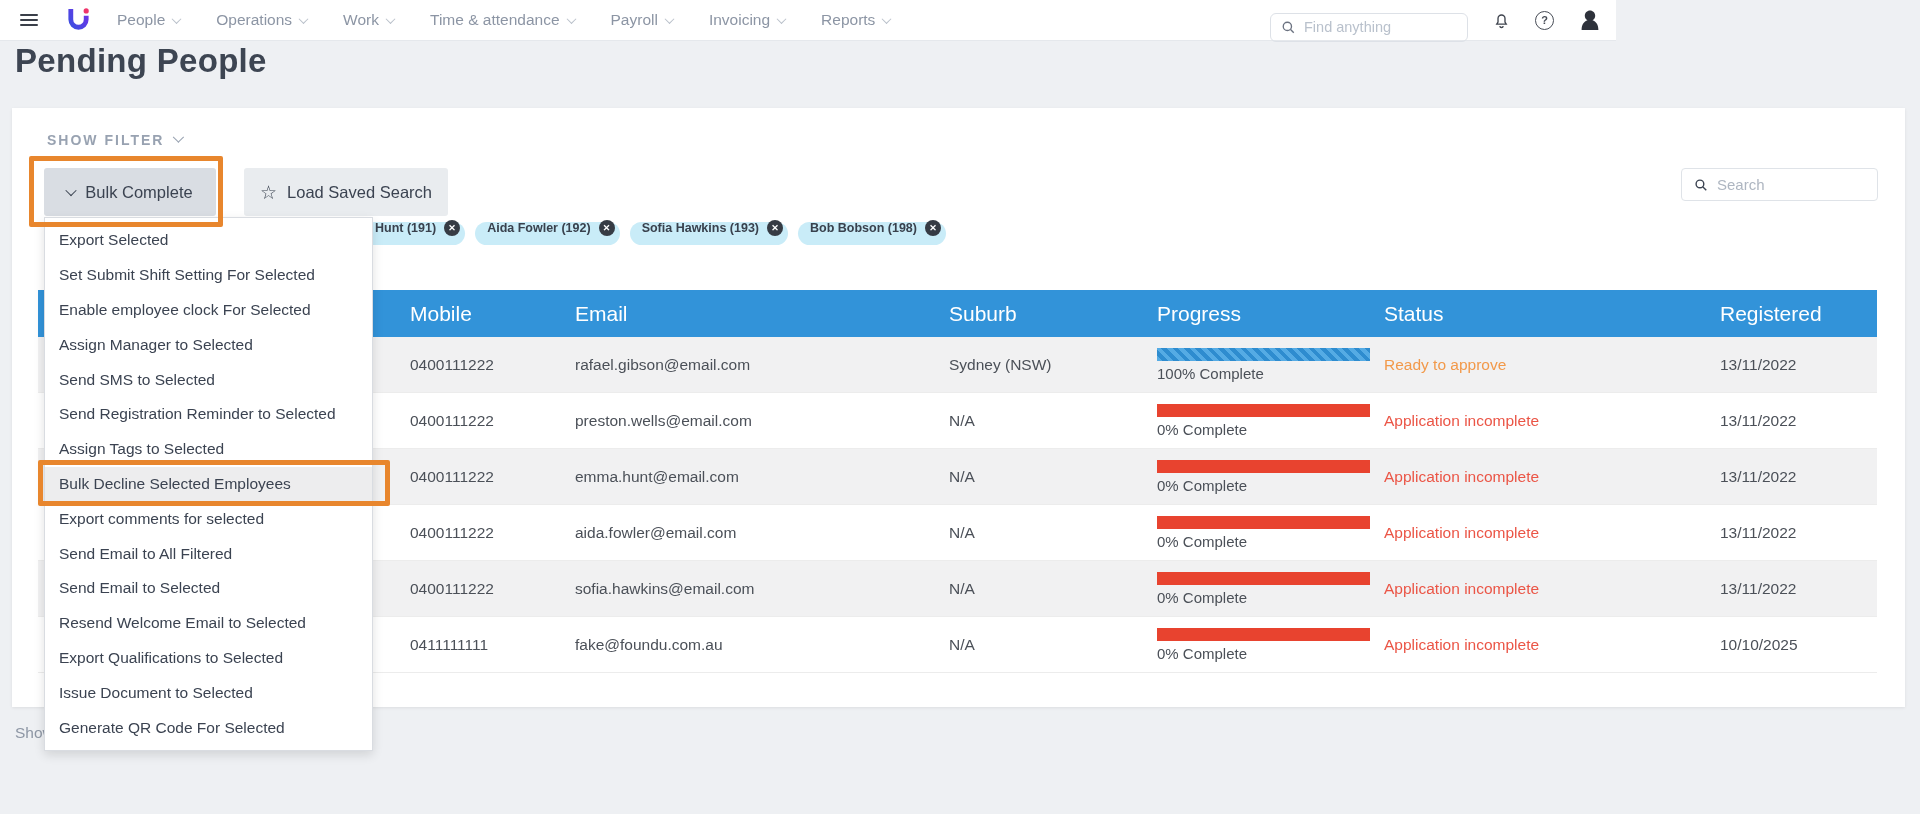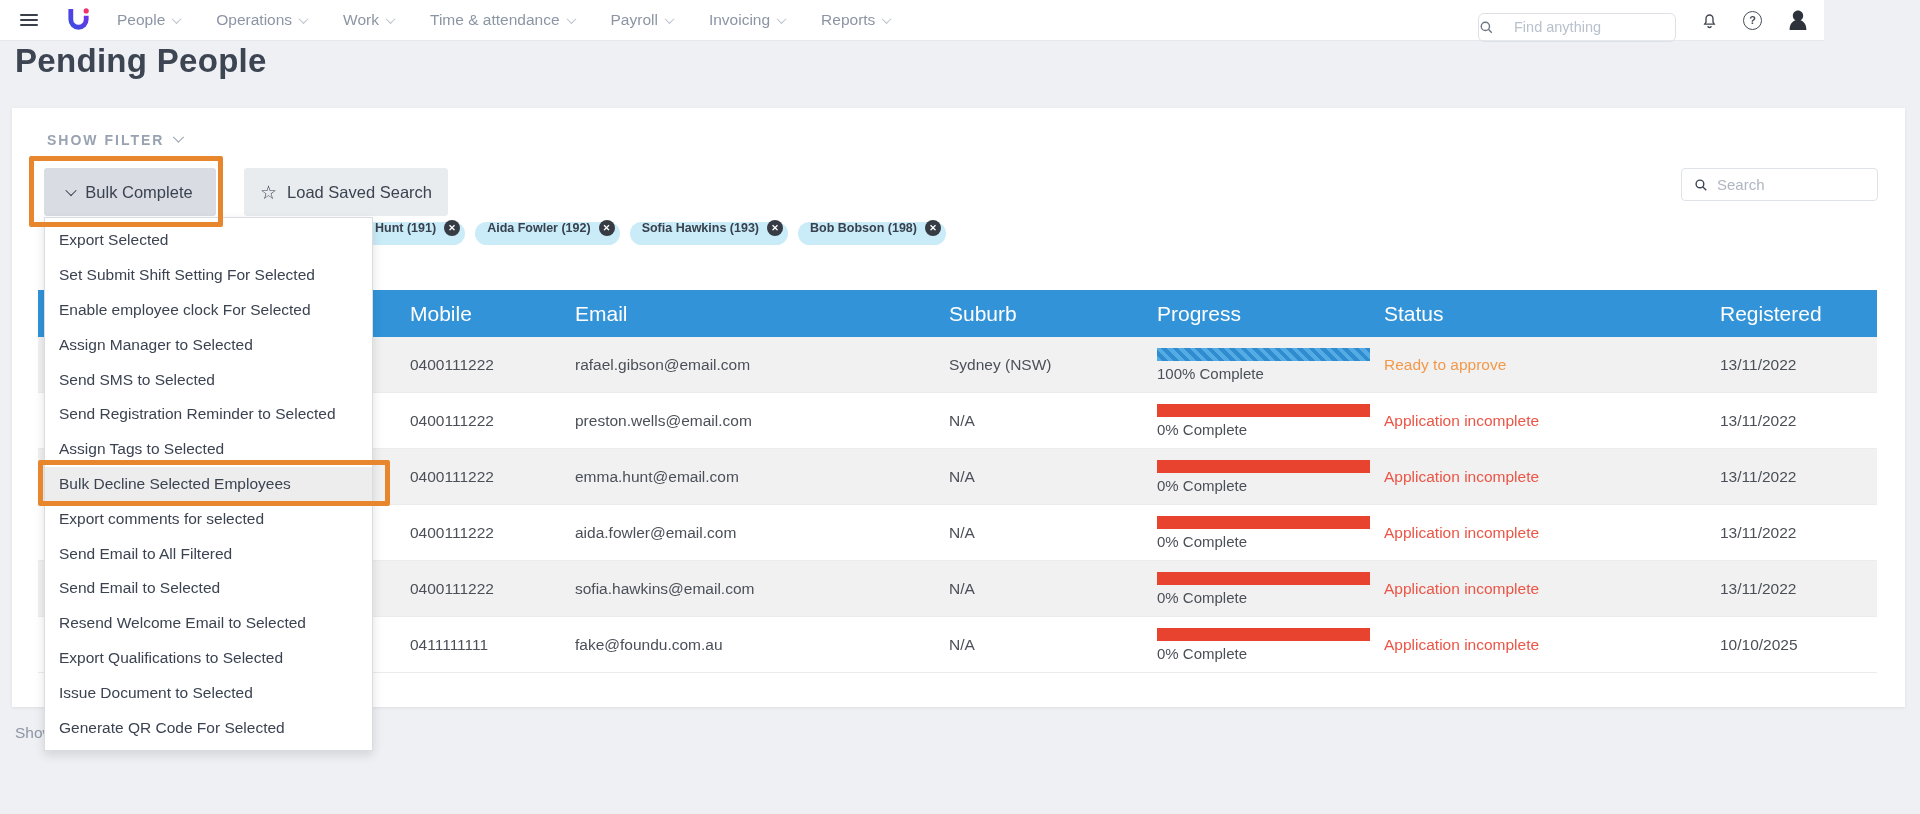--- a/index.html
+++ b/index.html
@@ -6,34 +6,34 @@
   html,body { width:1920px; height:814px; }
   body {
     position: relative;
     background: #eef0f3;
     font-family: "Liberation Sans", sans-serif;
     overflow: hidden;
     color: #3b4351;
   }
   
   .topnav {
-    position:absolute; top:0; left:0; width:1824px; height:41px;
+    position:absolute; top:0; left:0; width:1616px; height:41px;
     background:#fff; border-bottom:1px solid #e5e8ec;
     display:flex; align-items:center; padding:0 14px; z-index:50;
   }
   .hamburger { width:18px; display:flex; flex-direction:column; gap:3px; cursor:pointer; margin-left:6px;}
   .hamburger span { display:block; height:2px; background:#3a3f49; border-radius:1px;}
   .logo { margin-left:28px; display:flex; align-items:center; }
   .nav-menu { display:flex; margin-left:26px; gap:36px; list-style:none; color:#8c95a4; font-size:15.5px; }
   .nav-item { display:flex; align-items:center; gap:8px; cursor:pointer; white-space:nowrap;}
   .chev { width:7px; height:7px; border-right:1.7px solid #b9c0ca; border-bottom:1.7px solid #b9c0ca;
           transform:rotate(45deg) translate(-1px,-1px); display:inline-block;}
   .nav-right { margin-left:auto; display:flex; align-items:center; gap:24px; }
   .nav-search { width:198px; height:29px; border:1px solid #dde1e7; border-radius:6px;
-    display:flex; align-items:center; gap:20px; padding:0 0; color:#9aa3b0;margin-top:14px;}
+    display:flex; align-items:center; gap:8px; padding:0 10px; color:#9aa3b0;margin-top:14px;}
   .nav-search input { border:none; outline:none; width:140px; font-size:14.5px; color:#444;
     font-family:"Liberation Sans",sans-serif; background:transparent;}
   .nav-search input::placeholder { color:#b9c1cc; }
   .icon-btn { display:flex; align-items:center; cursor:pointer; }
   .help-circle { width:19px; height:19px; border:1.6px solid #474c56; border-radius:50%;
     display:flex; align-items:center; justify-content:center; font-size:11px; font-weight:bold; color:#474c56;}
   
   .page-title { position:absolute; left:15px; top:42px; font-size:33px; font-weight:bold;
     color:#3d4552; letter-spacing:.3px; }
   

